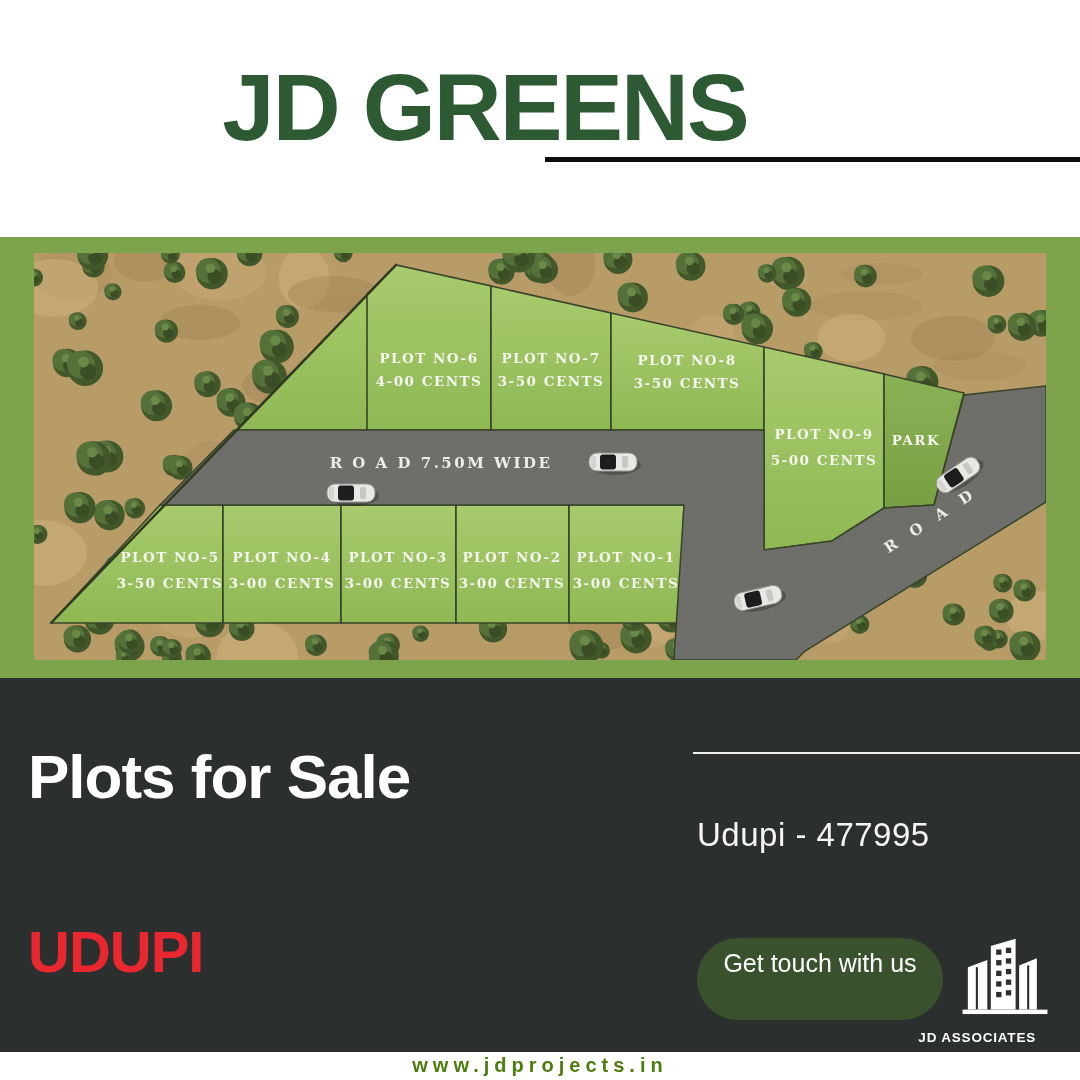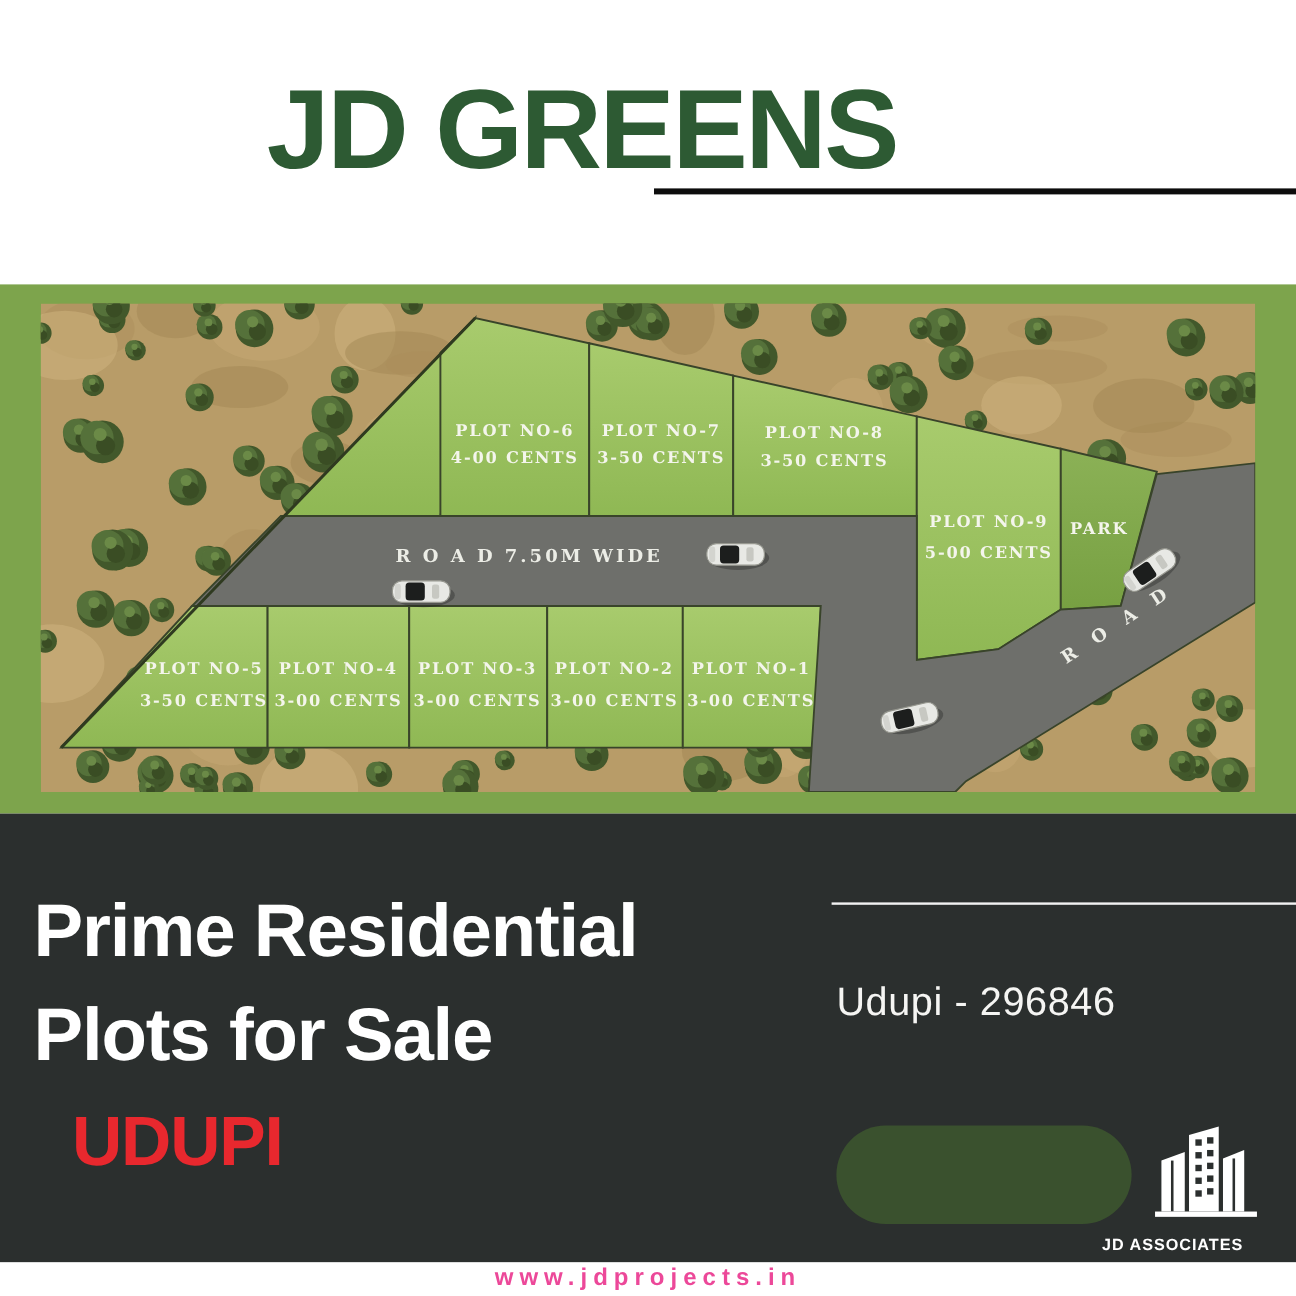--- a/index.html
+++ b/index.html
@@ -31,35 +31,35 @@
   .plot-label{font-family:"DejaVu Serif",serif;font-weight:bold;font-size:13.5px;
      letter-spacing:1.5px;fill:#f4f5ec;text-anchor:middle;}
   .road-label{font-family:"DejaVu Serif",serif;font-weight:bold;font-size:15px;
      letter-spacing:2.5px;fill:#ecede6;text-anchor:middle;}
 
   
   .promo{position:absolute;left:0;top:678px;width:1080px;height:374px;background:var(--dark-bg);}
   .headline{position:absolute;left:28px;top:56px;color:#fff;font-weight:800;
      font-size:62px;line-height:86px;letter-spacing:-1px;}
   .city{position:absolute;left:28px;top:240px;color:var(--accent-red);
-     font-weight:800;font-size:58px;letter-spacing:-1px;margin-left:32px;}
+     font-weight:800;font-size:58px;letter-spacing:-1px;}
   .addr-rule{position:absolute;left:693px;top:74px;width:387px;height:2px;background:#f2f2f2;}
   .addr{position:absolute;left:697px;color:#f5f5f3;font-weight:400;font-size:33px;letter-spacing:.5px;}
   .addr1{top:96px;} .addr2{top:138px;}
   .contact-pill{position:absolute;left:697px;top:260px;width:246px;height:82px;border-radius:41px;
      background:var(--button-green);color:#fff;text-align:center;font-size:25px;font-weight:500;
      line-height:33px;padding-top:9px;box-sizing:border-box;cursor:pointer;}
   .logo{position:absolute;left:960px;top:252px;width:90px;height:92px;}
   .logo-name{position:absolute;right:44px;top:352px;color:#fff;font-weight:700;
      font-size:13.5px;letter-spacing:.8px;}
 
   
   .footer{position:absolute;left:0;top:1052px;width:1080px;height:28px;background:#fff;}
   .website{width:100%;text-align:center;font-size:20px;font-weight:800;letter-spacing:5px;
-     color:#ec4899;line-height:26px;}
+     color:#4d7c0f;line-height:26px;}
 </style>
 </head>
 <body>
 
 <div class="canvas">
 
   <header class="header">
     <div class="brand-title">JD GREENS</div>
     <div class="header-rule"></div>
   </header>
@@ -1168,29 +1168,29 @@
         <use href="#car-shape" transform="translate(317,240)"></use>
         <use href="#car-shape" transform="translate(579,209)"></use>
         <use href="#car-shape" transform="translate(924,222) rotate(-34)"></use>
         <use href="#car-shape" transform="translate(724,345) rotate(-13)"></use>
       </g>
     </svg>
   </section>
 
   <section class="promo">
     <div class="headline">
-      <div>Prime Residential</div>
       <div>Plots for Sale</div>
     </div>
     <div class="city">UDUPI</div>
 
     <div class="addr-rule"></div>
-    <div class="addr addr2">Udupi - 296846</div>
+    <div class="addr addr2">Udupi - 477995</div>
 
     <div class="contact-pill">
+      <div>Get touch with us</div>
     </div>
 
     <div class="logo">
       <svg viewBox="0 0 100 104" width="90" height="92">
         <polygon points="8,42 30,34 30,90 8,90" fill="#fff"></polygon>
         <rect x="17" y="42" width="2.4" height="48" fill="#2b2f2e"></rect>
         <polygon points="34,18 62,10 62,90 34,90" fill="#fff"></polygon>
         <g fill="#2b2f2e">
           <rect x="40" y="22" width="6" height="6"></rect>
             <rect x="51" y="20" width="6" height="6"></rect>

